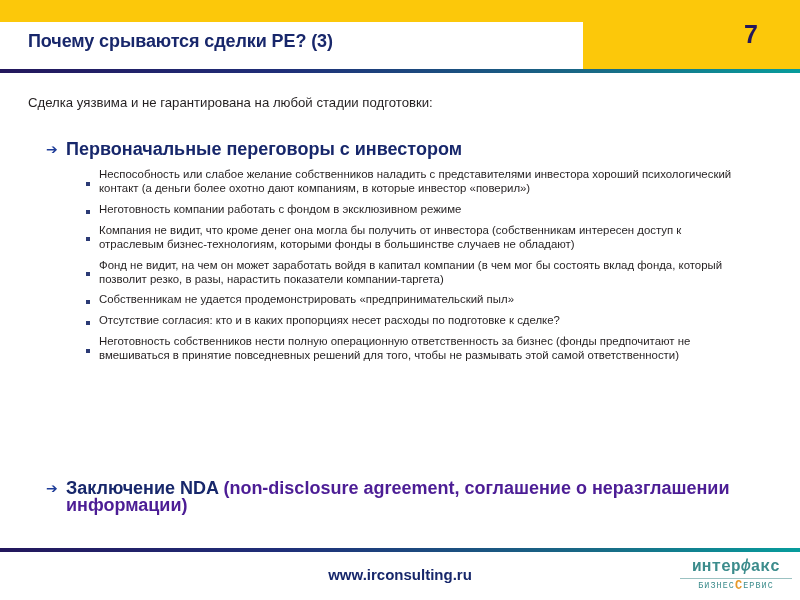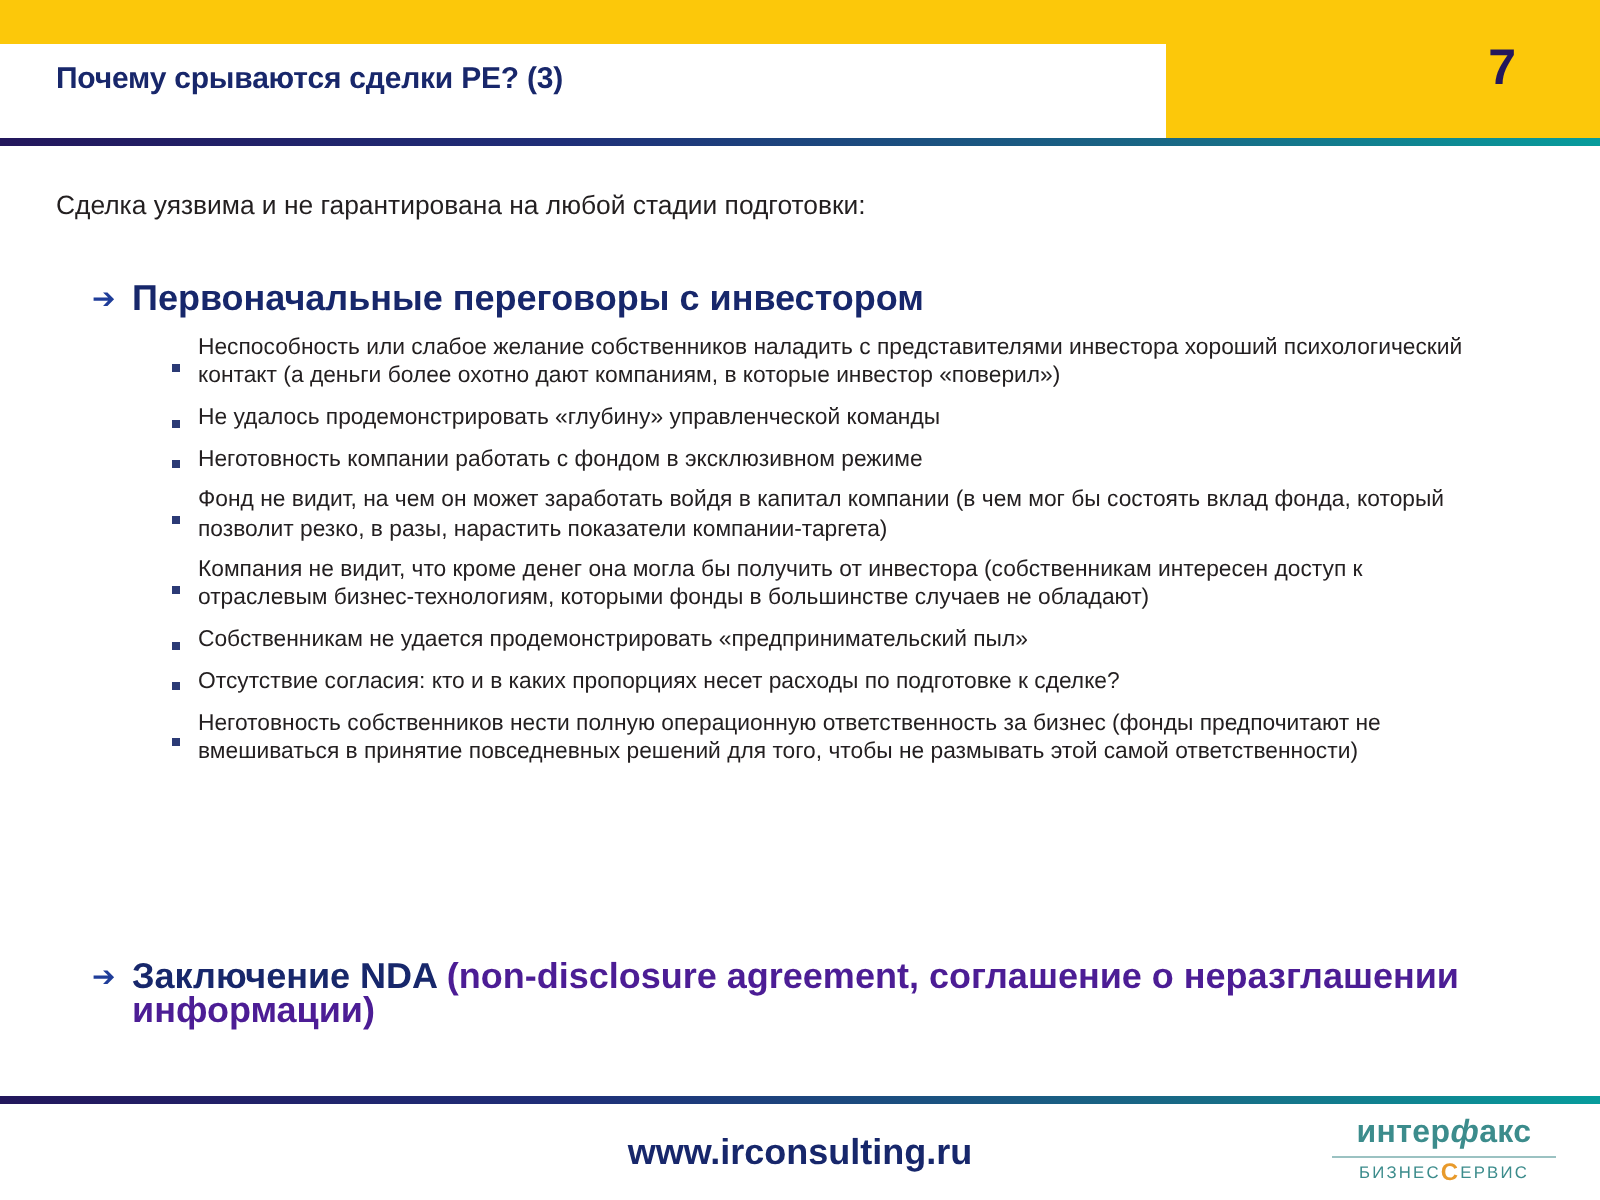--- a/index.html
+++ b/index.html
@@ -39,21 +39,21 @@
     top: 22px;
     width: 583px;
     height: 48px;
     background: #ffffff;
   }
   .slide-title {
     position: absolute;
     left: 28px;
     top: 31px;
     width: 540px;
-    font-size: 15px;
+    font-size: 18px;
     font-weight: bold;
     color: #18276B;
     letter-spacing: -0.1px;
     white-space: nowrap;
   }
   .page-number {
     position: absolute;
     right: 42px;
     top: 22px;
     font-size: 25px;
@@ -147,30 +147,31 @@
     width: 800px;
     height: 4px;
     background: linear-gradient(to right, #23175C 0%, #1F2E78 35%, #186B86 75%, #079C9C 100%);
   }
   .footer-url {
     position: absolute;
     left: 0;
     top: 566px;
     width: 800px;
     text-align: center;
-    font-size: 18px;
+    font-size: 15px;
     font-weight: bold;
     color: #17276B;
   }
   .logo {
     position: absolute;
-    right: 14px;
+    right: 0;
     top: 558px;
     width: 128px;
     text-align: center;
+    font-family: Liberation Mono, monospace;
   }
   .logo-main {
     font-size: 16px;
     font-weight: bold;
     color: #3C8C8C;
     letter-spacing: 0.2px;
     line-height: 18px;
     white-space: nowrap;
   }
   .logo-main .f {
@@ -221,39 +222,33 @@
       <div class="bullet">
         <span class="sq">
             <i></i>
           </span>
         <span class="btext">Неспособность или слабое желание собственников наладить с представителями инвестора хороший психологический контакт (а деньги более охотно дают компаниям, в которые инвестор «поверил»)</span>
       </div>
       <div class="bullet">
         <span class="sq">
             <i></i>
           </span>
-        <span class="btext">Не удалось продемонстрировать «глубину» управленческой команды</span>
-      </div>
-      <div class="bullet">
-        <span class="sq">
-            <i></i>
-          </span>
         <span class="btext">Неготовность компании работать с фондом в эксклюзивном режиме</span>
       </div>
       <div class="bullet">
         <span class="sq">
             <i></i>
           </span>
+        <span class="btext">Компания не видит, что кроме денег она могла бы получить от инвестора (собственникам интересен доступ к отраслевым бизнес-технологиям, которыми фонды в большинстве случаев не обладают)</span>
+      </div>
+      <div class="bullet">
+        <span class="sq">
+            <i></i>
+          </span>
         <span class="btext">Фонд не видит, на чем он может заработать войдя в капитал компании (в чем мог бы состоять вклад фонда, который позволит резко, в разы, нарастить показатели компании-таргета)</span>
-      </div>
-      <div class="bullet">
-        <span class="sq">
-            <i></i>
-          </span>
-        <span class="btext">Компания не видит, что кроме денег она могла бы получить от инвестора (собственникам интересен доступ к отраслевым бизнес-технологиям, которыми фонды в большинстве случаев не обладают)</span>
       </div>
       <div class="bullet">
         <span class="sq">
             <i></i>
           </span>
         <span class="btext">Собственникам не удается продемонстрировать «предпринимательский пыл»</span>
       </div>
       <div class="bullet">
         <span class="sq">
             <i></i>

